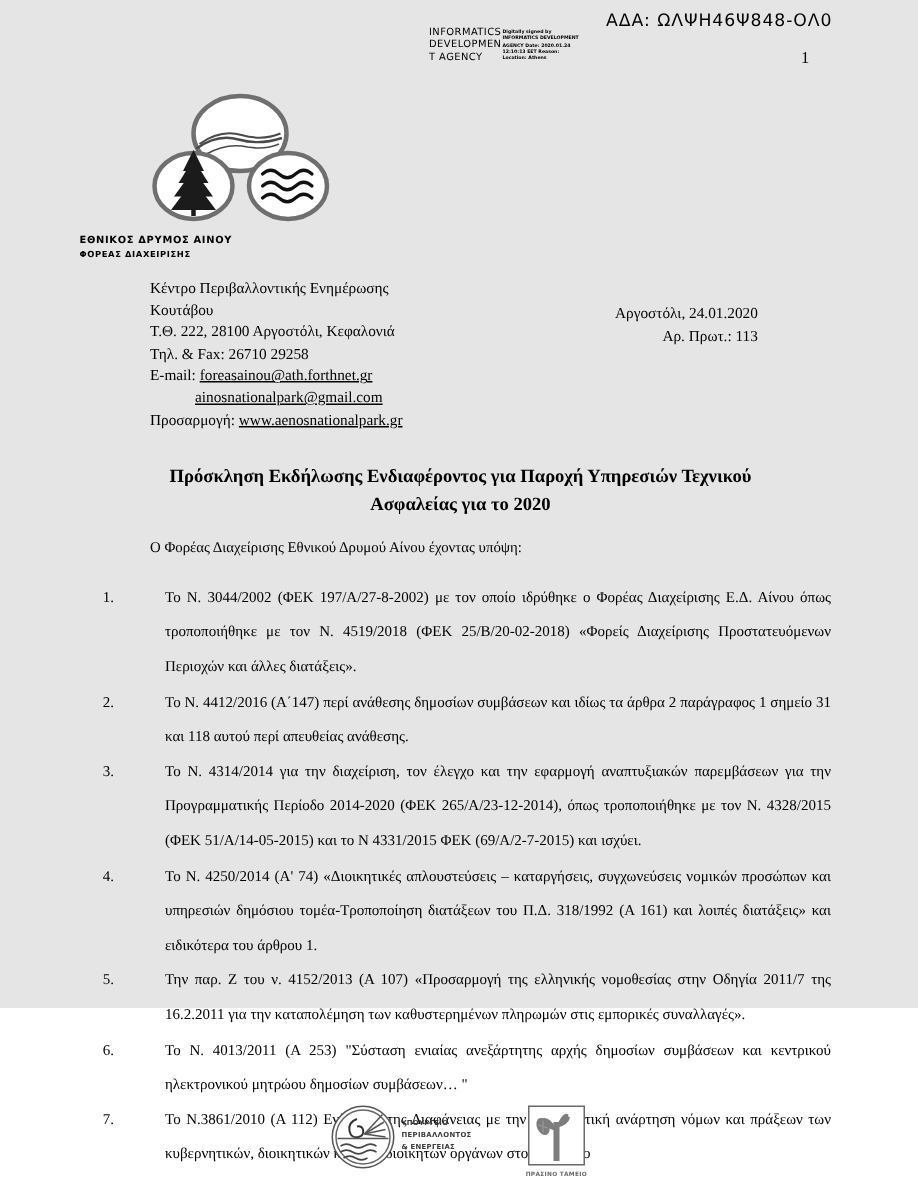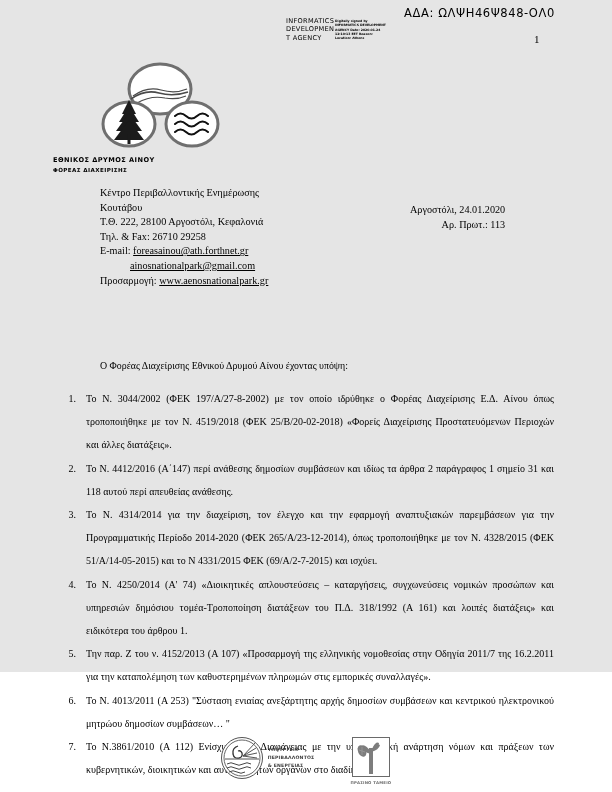--- a/index.html
+++ b/index.html
@@ -165,20 +165,21 @@
     width: 24px;
     flex: 0 0 24px;
     text-align: right;
     padding-right: 10px;
     box-sizing: border-box;
   }
   .li-txt {
     flex: 1 1 auto;
     text-align: justify;
     text-justify: inter-word;
+    margin-left: 24px;
   }
 
   
   .footer {
     position: absolute;
     top: 737px;
     left: 0;
     width: 612px;
     display: flex;
     justify-content: center;
@@ -287,20 +288,24 @@
       <span>Προσαρμογή:</span>
       <span class="lnk">www.aenosnationalpark.gr</span>
     </div>
   </div>
 
   <div class="date-block">
     <div>Αργοστόλι, 24.01.2020</div>
     <div class="proto">Αρ. Πρωτ.: 113</div>
   </div>
 
+  <div class="doc-title">
+    <div>Πρόσκληση Εκδήλωσης Ενδιαφέροντος για Παροχή Υπηρεσιών Τεχνικού</div>
+    <div>Ασφαλείας για το 2020</div>
+  </div>
 
   <div class="intro">Ο Φορέας Διαχείρισης Εθνικού Δρυμού Αίνου έχοντας υπόψη:</div>
 
   <ol class="list">
     <li>
       <span class="li-num">1.</span>
       <span class="li-txt">Το Ν. 3044/2002 (ΦΕΚ 197/Α/27-8-2002) με τον οποίο ιδρύθηκε ο Φορέας Διαχείρισης Ε.Δ. Αίνου όπως τροποποιήθηκε με τον Ν. 4519/2018 (ΦΕΚ 25/Β/20-02-2018) «Φορείς Διαχείρισης Προστατευόμενων Περιοχών και άλλες διατάξεις».</span>
     </li>
     <li>
       <span class="li-num">2.</span>

